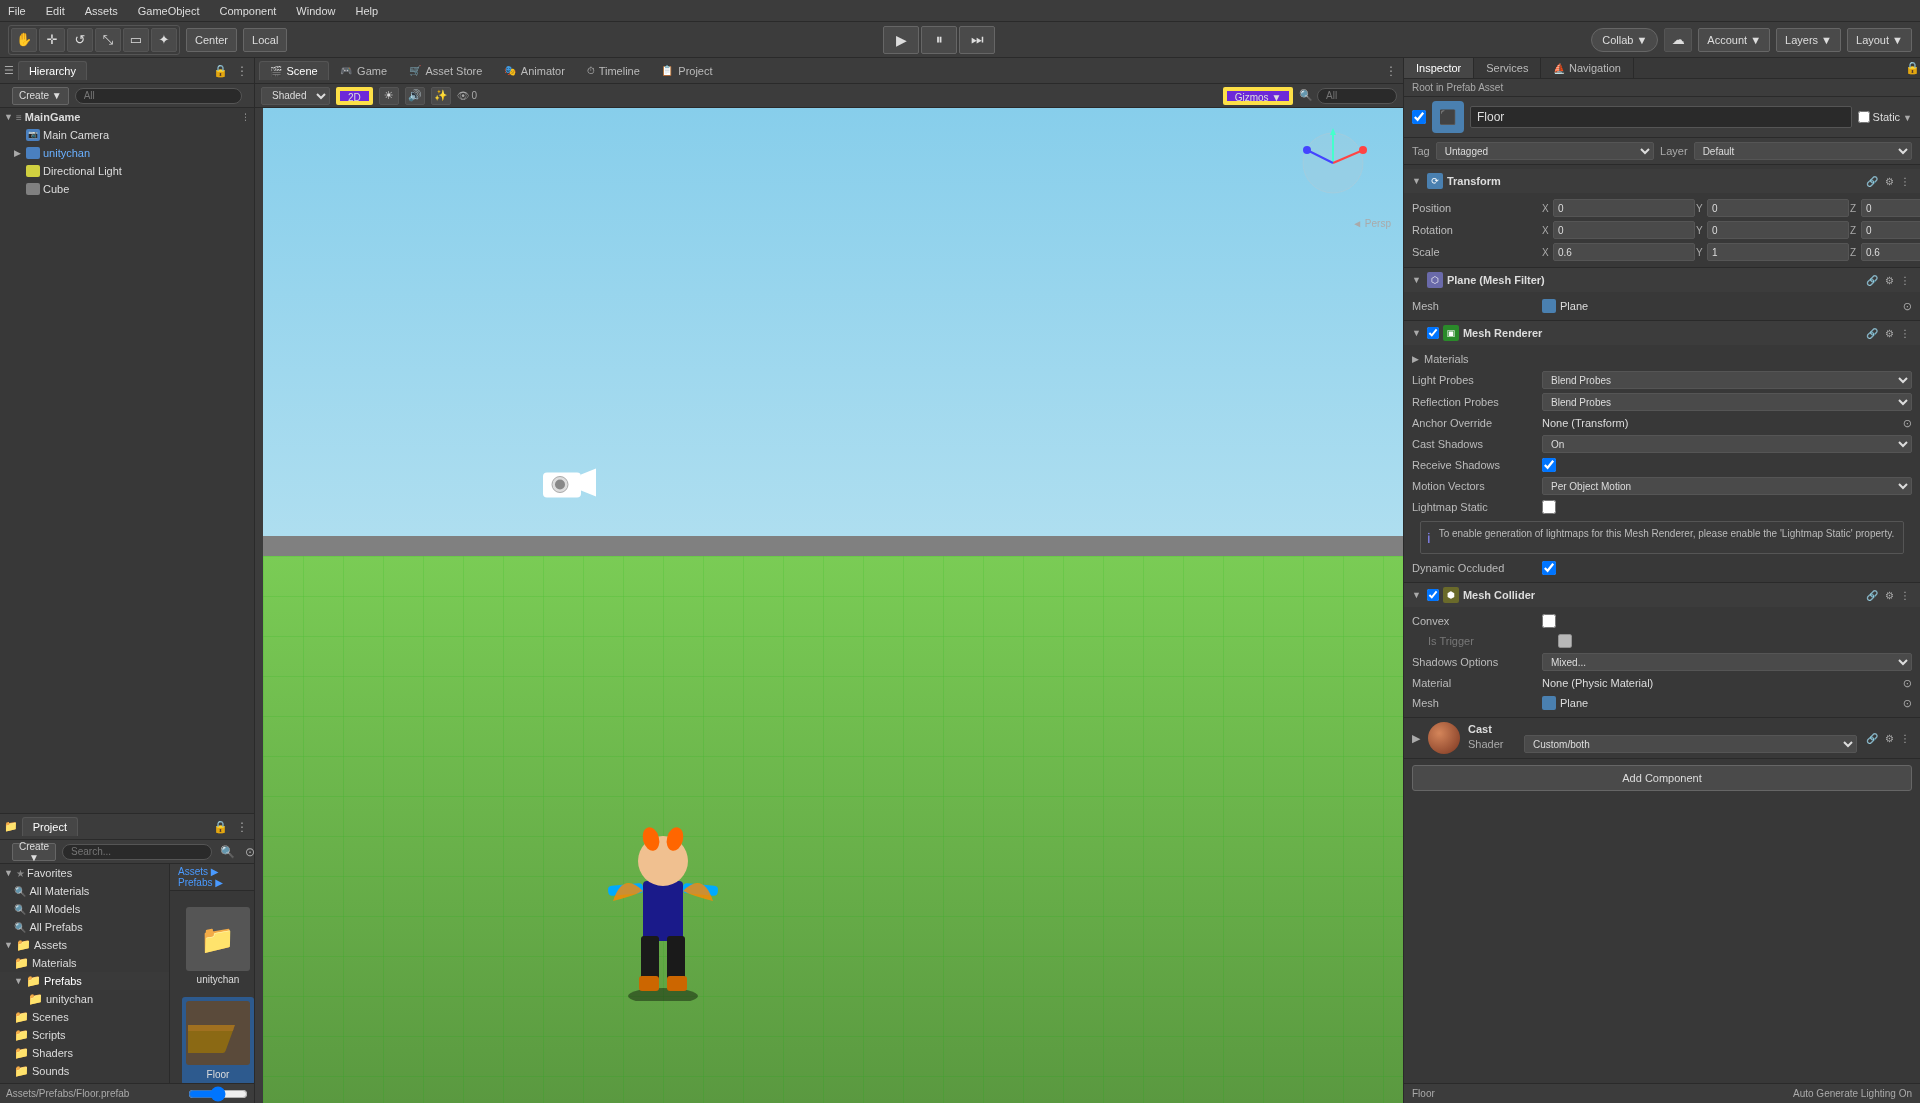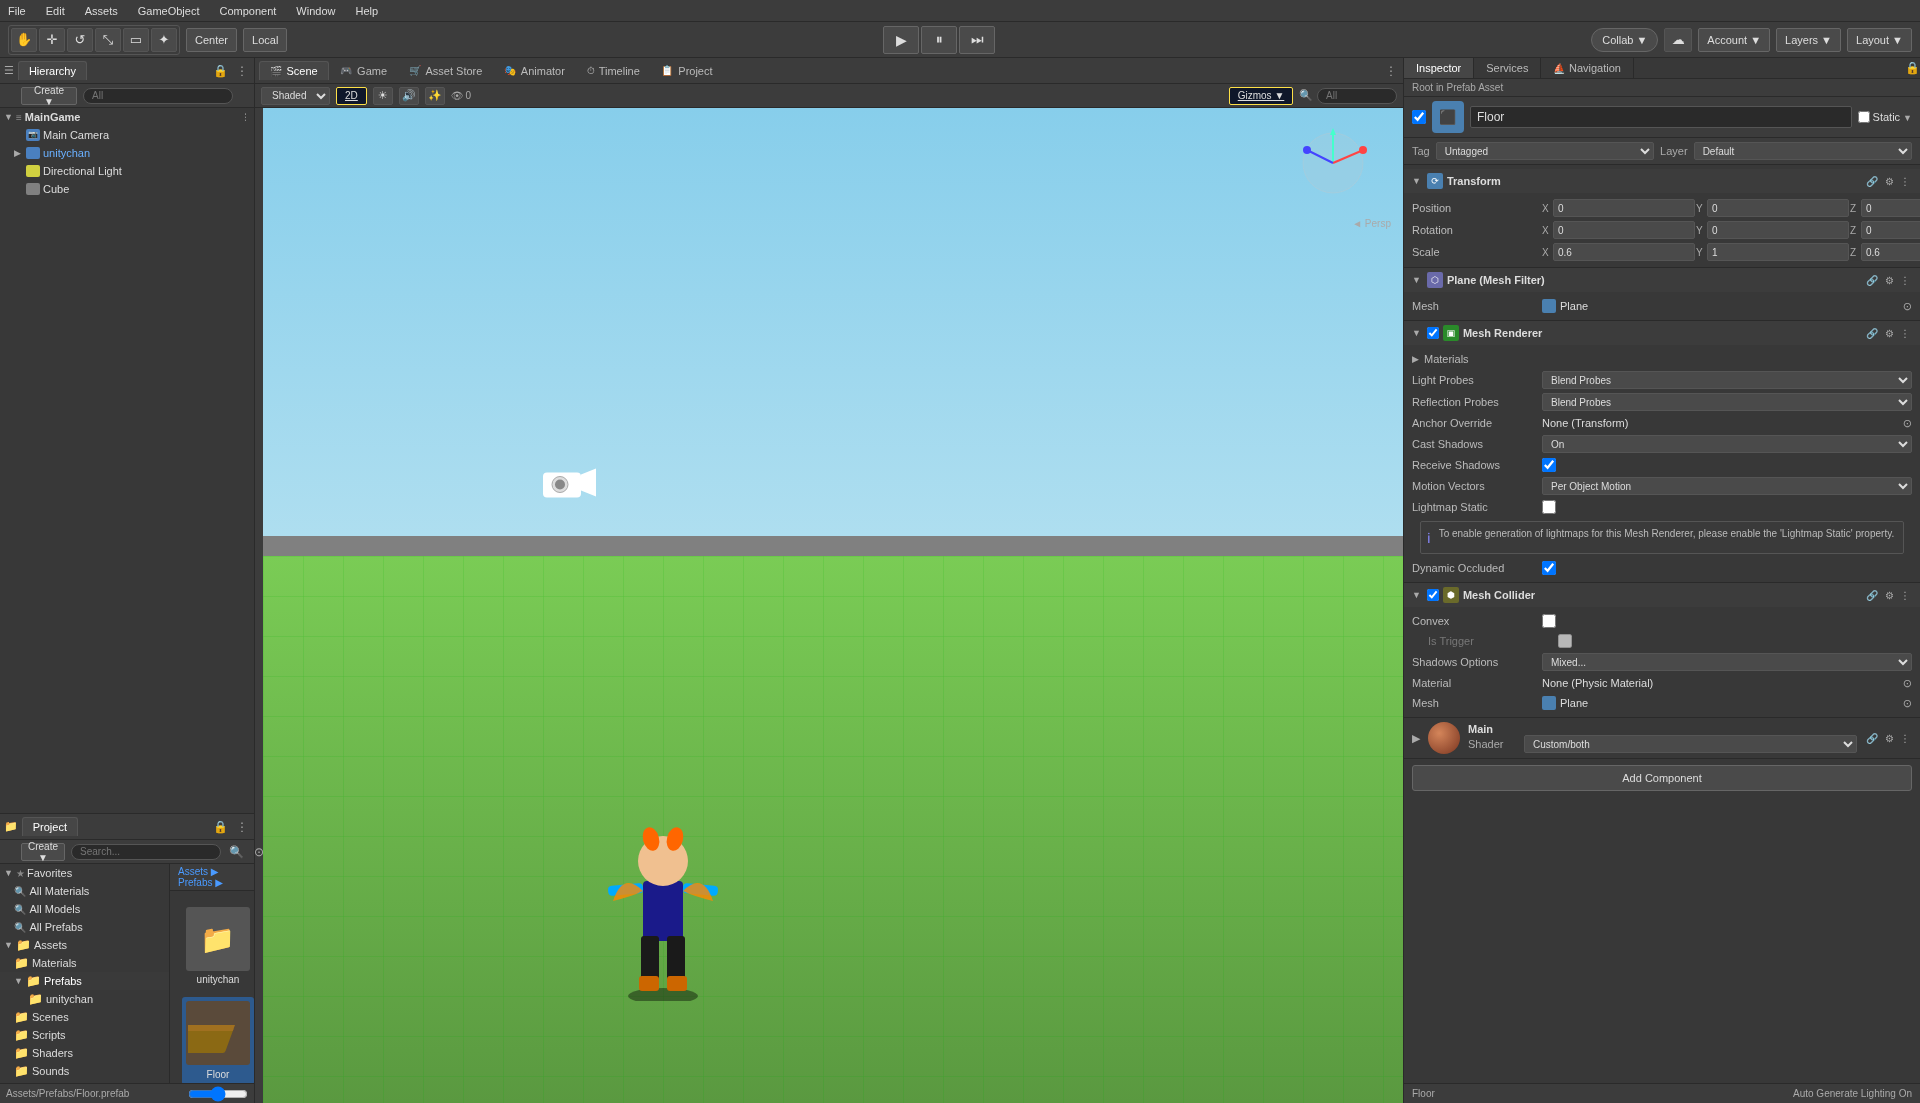--- a/index.html
+++ b/index.html
@@ -36,32 +36,32 @@
     .tab-bar { display: flex; align-items: center; background: #3c3c3c; height: 26px; border-bottom: 1px solid #2a2a2a; padding: 0 4px; gap: 2px; flex-shrink: 0; }
     .tab { display: flex; align-items: center; gap: 4px; padding: 3px 10px; font-size: 11px; cursor: pointer; border-radius: 3px 3px 0 0; color: #bbb; }
     .tab.active { background: #464646; color: #fff; border: 1px solid #555; border-bottom: none; }
     .tab-actions { margin-left: auto; display: flex; gap: 4px; }
     .tab-icon-btn { background: none; border: none; color: #aaa; cursor: pointer; font-size: 12px; padding: 2px; }
 
     
     .scene-toolbar { display: flex; align-items: center; background: #3c3c3c; height: 24px; padding: 0 6px; gap: 6px; border-bottom: 1px solid #2a2a2a; flex-shrink: 0; }
     .scene-dropdown { background: #4a4a4a; border: 1px solid #555; border-radius: 2px; color: #ddd; padding: 1px 6px; font-size: 10px; cursor: pointer; height: 18px; }
     .scene-toolbar-spacer { flex: 1; }
-    .scene-btn { background: #0f172a; border: 1px solid #fde047; border-radius: 2px; color: #ddd; padding: 1px 8px; font-size: 10px; cursor: pointer; height: 18px; text-decoration: underline; }
+    .scene-btn { background: #6d28d9; border: 4px solid #fde047; border-radius: 2px; color: #ddd; padding: 1px 8px; font-size: 10px; cursor: pointer; height: 18px; }
 
     
     .scene-viewport { flex: 1; position: relative; overflow: hidden; background: #87ceeb; min-height: 0; margin-left: 8px; }
     .sky-gradient { position: absolute; top: 0; left: 0; right: 0; height: 45%; background: linear-gradient(180deg, #87ceeb 0%, #b0dff0 100%); }
     .ground-plane { position: absolute; bottom: 0; left: 0; right: 0; height: 55%; background: linear-gradient(180deg, #7acc55 0%, #5a9940 100%); }
     .grid-overlay { position: absolute; bottom: 0; left: 0; right: 0; height: 55%; opacity: 0.4; background-image: linear-gradient(rgba(0,180,0,0.3) 1px, transparent 1px), linear-gradient(90deg, rgba(0,180,0,0.3) 1px, transparent 1px); background-size: 40px 40px; }
     .gray-strip { position: absolute; top: 43%; left: 0; right: 0; height: 6%; background: #808080; }
 
     
     .hierarchy-panel { flex: 1; overflow-y: auto; }
-    .hierarchy-header { display: flex; align-items: center; background: #3c3c3c; height: 24px; padding: 0 21px; gap: 6px; border-bottom: 1px solid #2a2a2a; flex-shrink: 0; }
+    .hierarchy-header { display: flex; align-items: center; background: #3c3c3c; height: 24px; padding: 0 12px; gap: 6px; border-bottom: 1px solid #2a2a2a; flex-shrink: 0; }
     .hierarchy-search { flex: 1; background: #2a2a2a; border: 1px solid #555; border-radius: 10px; padding: 1px 8px; color: #ddd; font-size: 10px; height: 16px; }
     .hierarchy-item { display: flex; align-items: center; padding: 1px 4px; font-size: 11px; cursor: pointer; height: 18px; }
     .hierarchy-item.root { font-weight: bold; }
     .expand-arrow { width: 12px; font-size: 9px; color: #aaa; }
 
     
     .project-panel { display: flex; flex-direction: column; height: 290px; border-top: 1px solid #2a2a2a; }
     .project-left { width: 170px; overflow-y: auto; border-right: 1px solid #2a2a2a; flex-shrink: 0; }
     .project-right { flex: 1; overflow-y: auto; padding: 8px; }
     .project-content { display: flex; flex: 1; overflow: hidden; }
@@ -699,21 +699,21 @@
               <button style="margin-left:auto;background:none;border:none;color:#aaa;cursor:pointer;font-size:11px;">⊙</button>
             </div>
           </div>
         </div>
       </div>
 
       <div class="material-section">
         <span style="width:8px;color:#aaa;font-size:11px;">▶</span>
         <div class="material-sphere"></div>
         <div style="flex:1;">
-          <div class="material-name">Main</div>
+          <div class="material-name">Cast</div>
           <div class="shader-row">
             <span class="shader-label">Shader</span>
             <select class="prop-select" style="flex:1;">
               <option>Custom/both</option>
             </select>
           </div>
         </div>
         <div class="component-actions">
           <button class="comp-action-btn">🔗</button>
           <button class="comp-action-btn">⚙</button>

